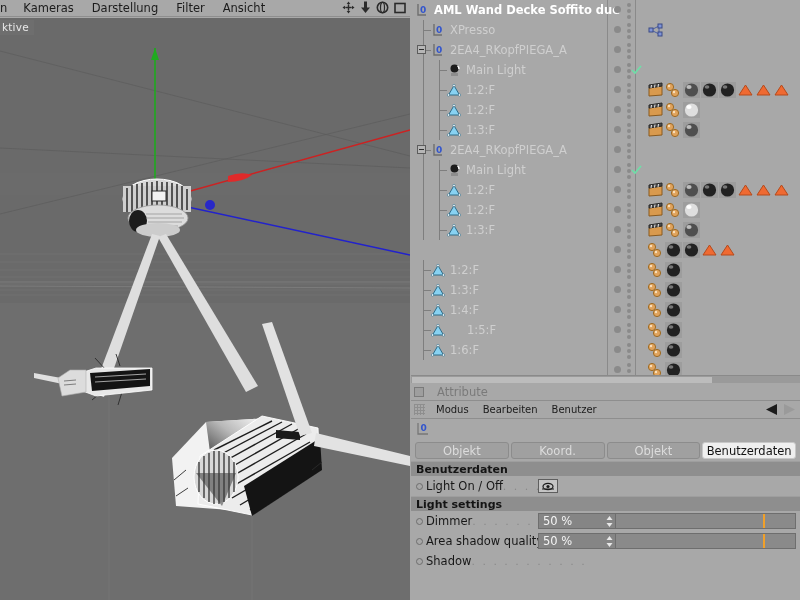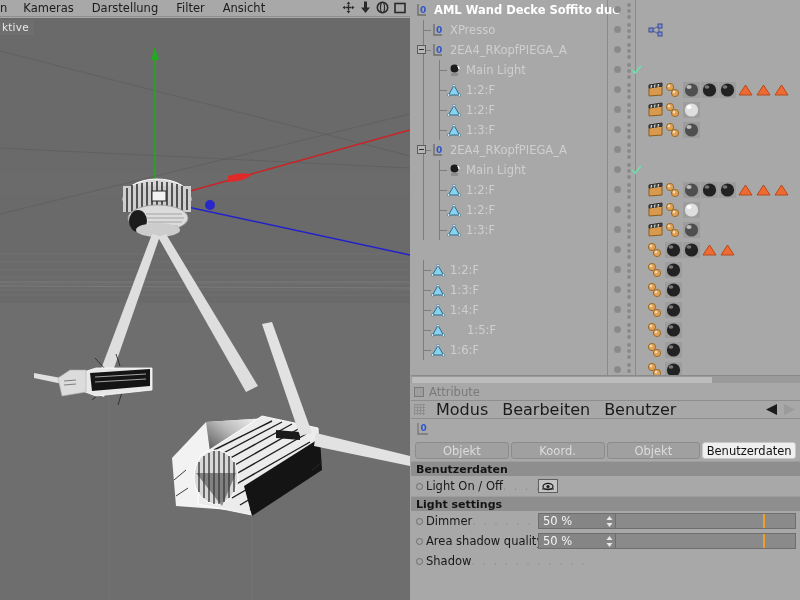--- a/index.html
+++ b/index.html
@@ -94,32 +94,32 @@
   }
   .om-scroll-h .thumb { position:absolute; left:1px; top:1px; width:300px; height:6px; background:#bcbcbc; }
 
   
   .am-panel { position:absolute; left:411px; top:384px; width:389px; height:216px; background:#a8a8a8; }
   .am-titlebar {
     height:17px; display:flex; align-items:center; gap:5px; padding-left:3px;
     border-bottom:1px solid #8e8e8e; background:#a8a8a8;
   }
   .am-titlebar .sq { width:10px; height:10px; background:#9e9e9e; border:1px solid #7a7a7a; }
-  .am-titlebar .ttl { font-size:11.5px; color:#7a7a7a; }
+  .am-titlebar .ttl { font-size:11.5px; color:#7a7a7a;margin-left:8px; }
   .am-menubar {
     height:18px; display:flex; align-items:center; border-bottom:1px solid #8e8e8e;
     position:relative; background:#a8a8a8;
   }
   .grip { width:11px; height:11px; margin-left:3px; margin-right:4px;
     background-image:
       linear-gradient(90deg,#8c8c8c 1px,transparent 1px),
       linear-gradient(#8c8c8c 1px,transparent 1px);
     background-size:3px 3px; opacity:.9;
   }
-  .am-menu-item { font-size:16px; color:#1b1b1b; padding:0 7px; }
+  .am-menu-item { font-size:10px; color:#1b1b1b; padding:0 7px; }
   .am-nav { position:absolute; right:4px; top:2px; display:flex; gap:3px; align-items:center; }
 
   .am-objline { height:23px; display:flex; align-items:center; gap:6px; padding-left:4px; }
   .am-objline .lbl { font-size:11.5px; color:#1a1a1a; }
 
   .am-tabs { display:flex; gap:2px; padding:0 4px 2px 4px; height:19px; }
   .am-tab {
     flex:1; height:17px; line-height:16px; text-align:center; font-size:11.5px;
     background:#a0a0a0; color:#dcdcdc; border:1px solid #8c8c8c; border-radius:3px;
   }

